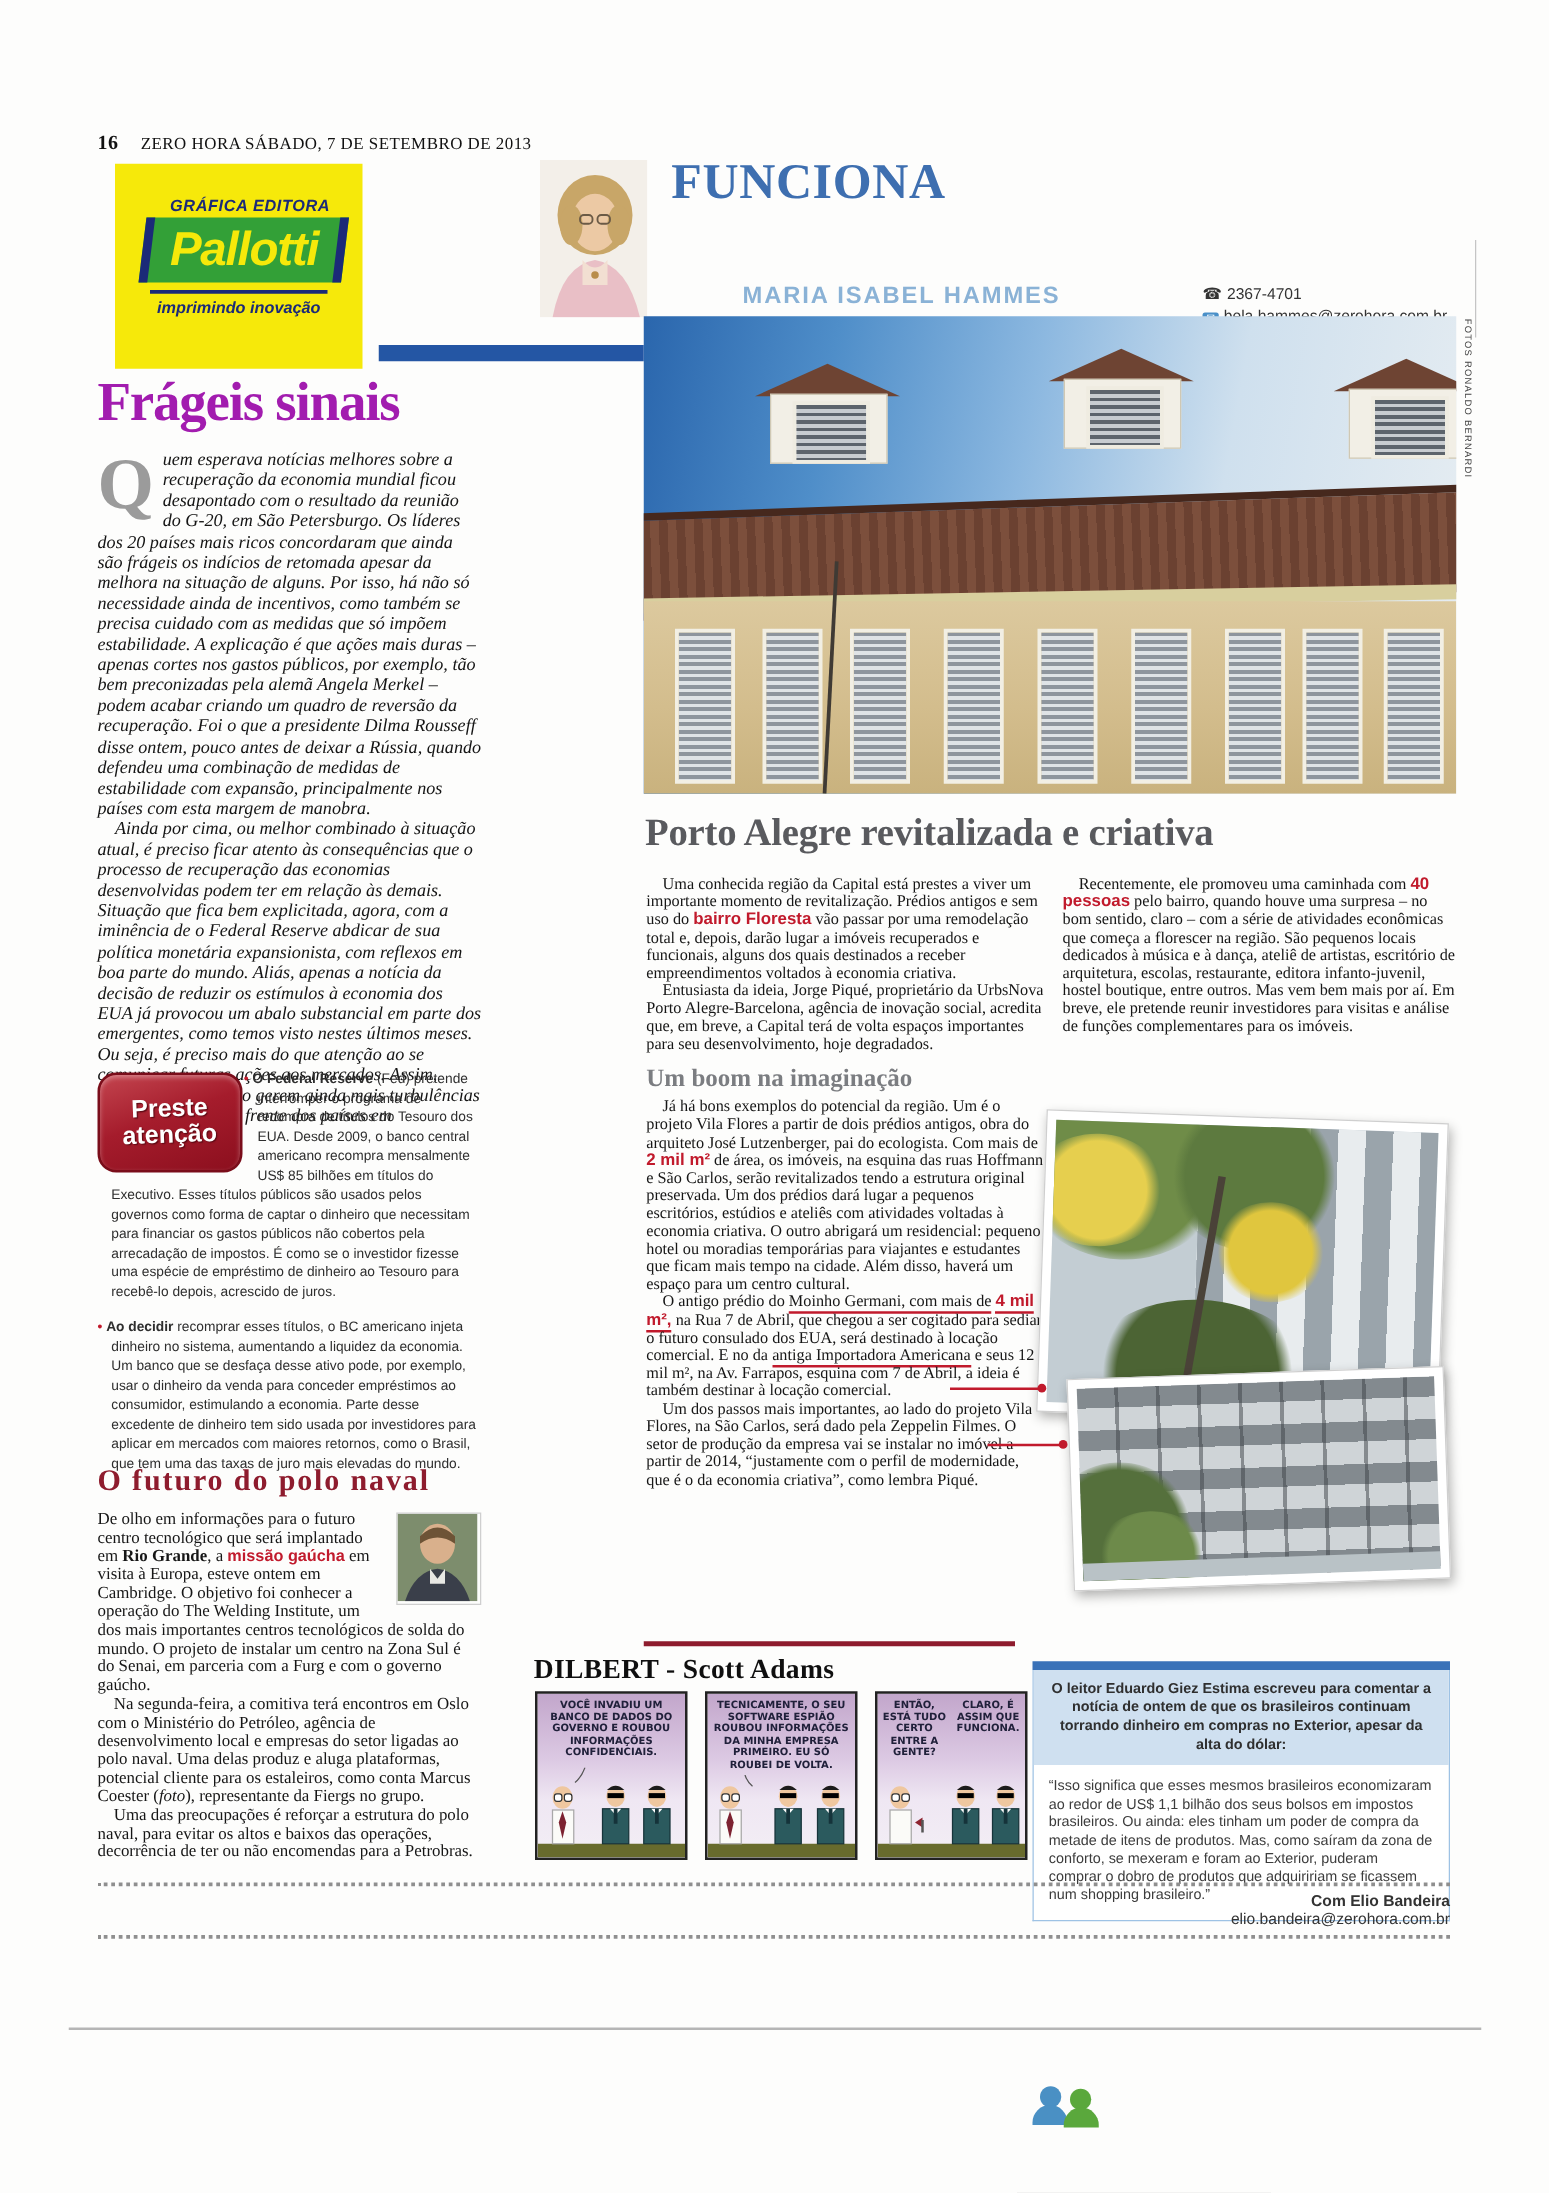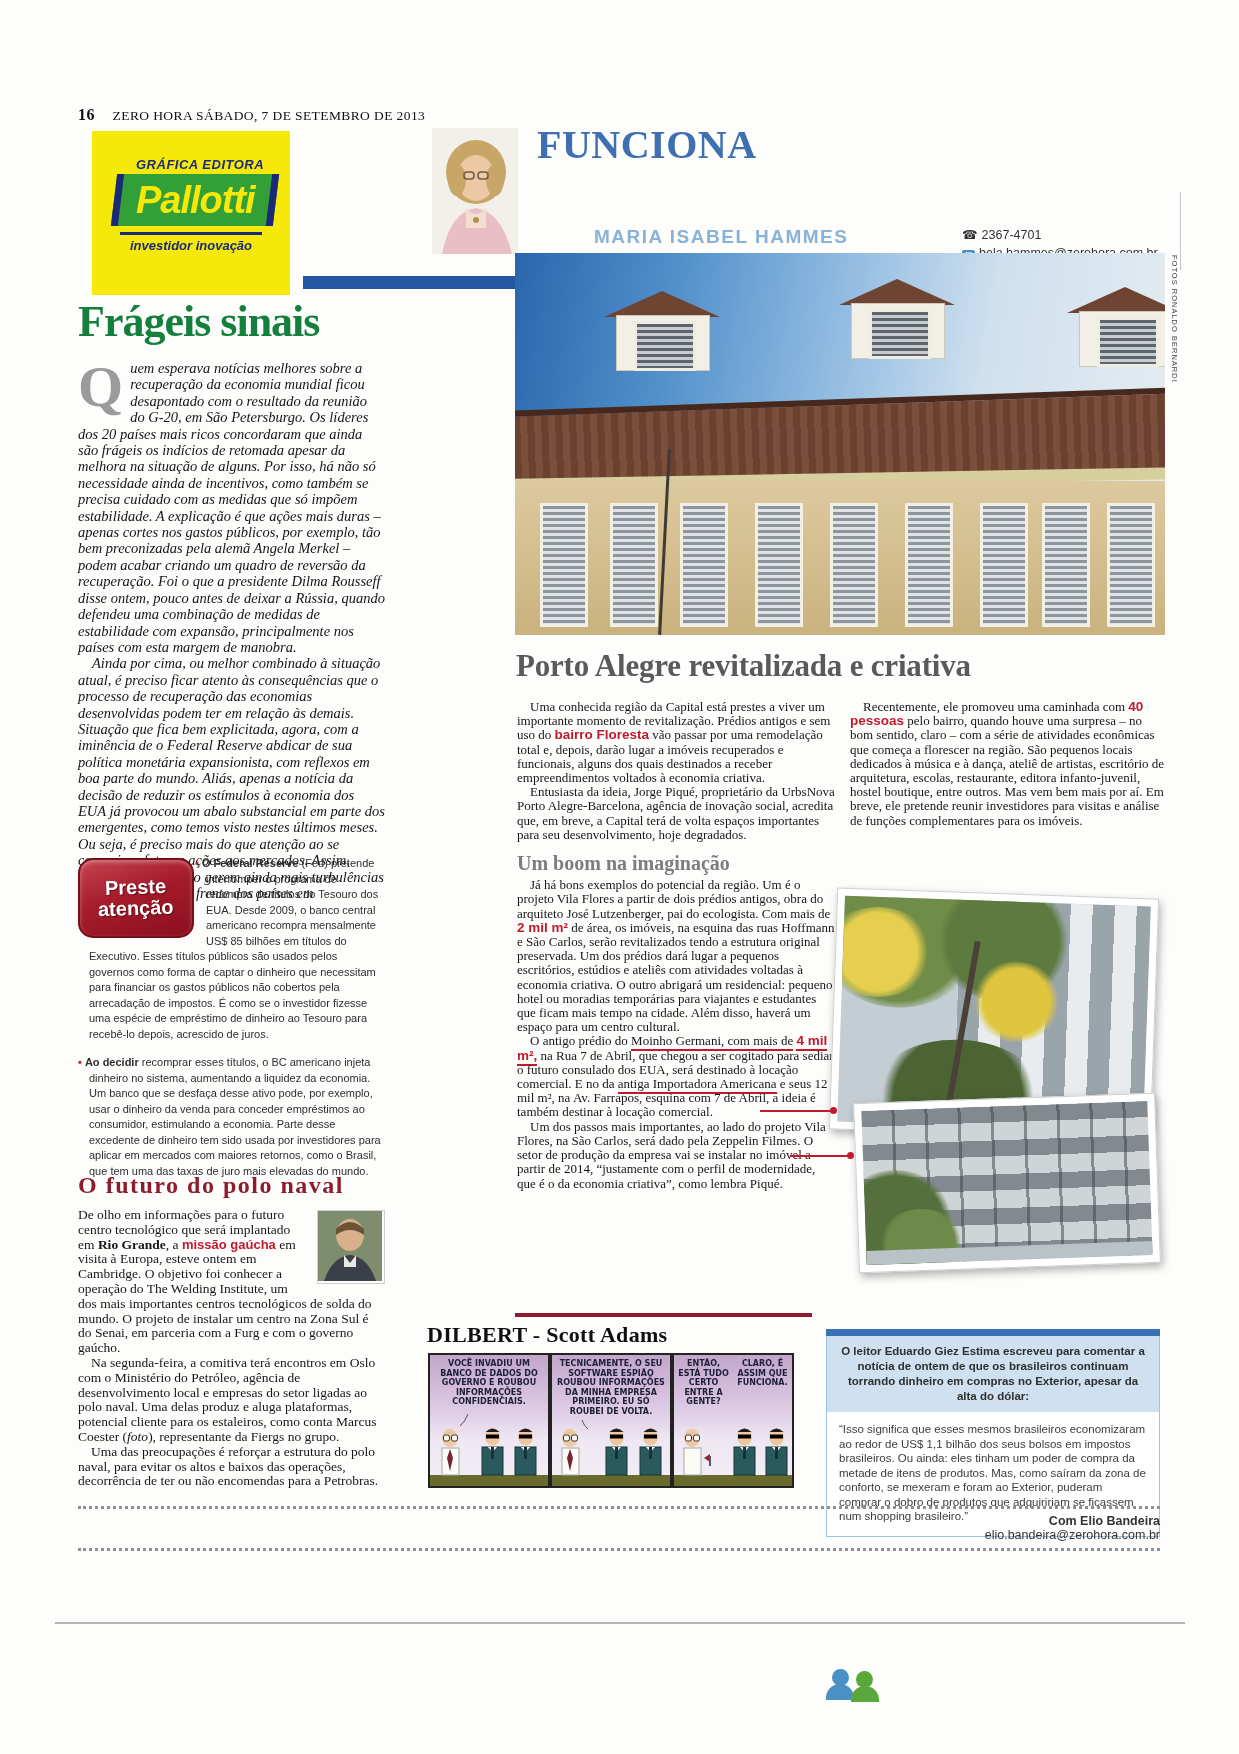--- a/index.html
+++ b/index.html
@@ -21,21 +21,21 @@
   
   .mast-title{font-weight:bold;font-size:40px;line-height:42px;color:#3e6fb0;letter-spacing:.5px;}
   .mast-author{font:bold 19px "Liberation Sans",sans-serif;color:#8ab2d6;letter-spacing:1.5px;}
   .contact{font:12.5px "Liberation Sans",sans-serif;color:#333;}
   .contact .row{margin-bottom:4px;white-space:nowrap;}
   .mail-ic{display:inline-block;width:13px;height:10px;background:#4a90c8;color:#fff;font-size:8px;line-height:10px;
            text-align:center;border-radius:2px;margin-right:4px;}
   .phone-ic{margin-right:4px;}
   .bluebar{background:#2456a4;}
   
-  .fr-head{font-weight:bold;font-size:44px;letter-spacing:-1px;color:#15803d;}
+  .fr-head{font-weight:bold;font-size:44px;letter-spacing:-1px;color:#a21caf;}
   .ital{font-style:italic;font-size:14.5px;line-height:16.4px;color:#141414;}
   .ital p{margin:0;}
   .ital p+p{text-indent:14px;}
   .dropcap{float:left;font-style:normal;font-weight:bold;font-size:58px;line-height:46px;color:#9b9b9b;
            padding:4px 7px 0 0;}
   .attn{font:11px/15.5px "Liberation Sans",sans-serif;color:#2e2e2e;}
   .attn p{margin:0 0 13px 0;padding-left:11px;text-indent:-11px;}
   .attn .blt{color:#c11a2c;font-weight:bold;}
   .badge{float:left;width:112px;height:76px;margin:2px 12px 6px 0;border-radius:15px;
          background:linear-gradient(160deg,#c4454f 0%,#a51c2c 45%,#8c0f1e 100%);
@@ -80,21 +80,21 @@
   .photoA-in{width:306px;height:226px;position:relative;overflow:hidden;background:#c3cdd3;}
   .pA-bldg{position:absolute;right:0;top:0;width:62%;height:100%;
            background:repeating-linear-gradient(90deg,#9aa4ab 0 22px,#e8ecee 22px 44px);}
   .blob{position:absolute;border-radius:50%;}
   .photoB-in{width:286px;height:154px;position:relative;overflow:hidden;
              background:repeating-linear-gradient(180deg,#838a8f 0 16px,#cfd4d7 16px 34px);}
   .pB-mull{position:absolute;inset:0;background:repeating-linear-gradient(90deg,transparent 0 30px,rgba(60,65,70,.5) 30px 33px);}
   
   .darkrule{background:#8e1c2e;}
   .dil-head{font-weight:bold;font-size:22px;color:#0f0f0f;letter-spacing:.3px;}
-  .comic{display:flex;}
+  .comic{display:flex;gap:14px;}
   .panel{width:122px;height:135px;border:2px solid #222;box-sizing:border-box;position:relative;overflow:hidden;
          background:linear-gradient(180deg,#c2a6cb 0%,#dcc9e3 40%,#efe7f3 65%,#f3eef5 100%);}
   .panel .txt{font:bold 8px/9.5px "DejaVu Sans",sans-serif;color:#20203a;padding:4px 5px 0;text-align:center;}
   .panel .txt2{font:bold 8px/9.5px "DejaVu Sans",sans-serif;color:#20203a;padding:4px 3px 0;text-align:center;}
   .p3wrap{display:flex;}
   .p3wrap div{width:50%;}
   .scene{position:absolute;left:0;bottom:0;}
   
   .dl-title{font-weight:bold;font-size:36px;color:#2d6ab2;}
   .dl-box{border:1px solid #9ec2e4;border-top:none;background:#fff;}
@@ -119,21 +119,21 @@
     <span class="pg-num">16</span>
     <span>ZERO HORA  SÁBADO, 7 DE SETEMBRO DE 2013</span>
   </div>
   <div class="abs vline" style="left:1180px;top:192px;height:78px;"></div>
 
   <div class="abs pallotti" style="left:92px;top:131px;">
     <div class="pal-top">GRÁFICA EDITORA</div>
     <div class="pal-green">
       <span class="pal-brand">Pallotti</span>
     </div>
-    <div class="pal-bot">investidor inovação</div>
+    <div class="pal-bot">imprimindo inovação</div>
   </div>
 
   <div class="abs" style="left:432px;top:128px;width:86px;height:126px;overflow:hidden;">
     <svg width="86" height="126" viewBox="0 0 86 126">
       <rect width="86" height="126" fill="#f3efe9"></rect>
       <ellipse cx="44" cy="44" rx="30" ry="32" fill="#c8a668"></ellipse>
       <ellipse cx="44" cy="50" rx="19" ry="23" fill="#ecc9a4"></ellipse>
       <ellipse cx="25" cy="52" rx="9" ry="16" fill="#c8a668"></ellipse>
       <ellipse cx="63" cy="52" rx="9" ry="16" fill="#c8a668"></ellipse>
       <rect x="32" y="44" width="10" height="7" rx="3" fill="none" stroke="#6b5a46" stroke-width="1.5"></rect>

